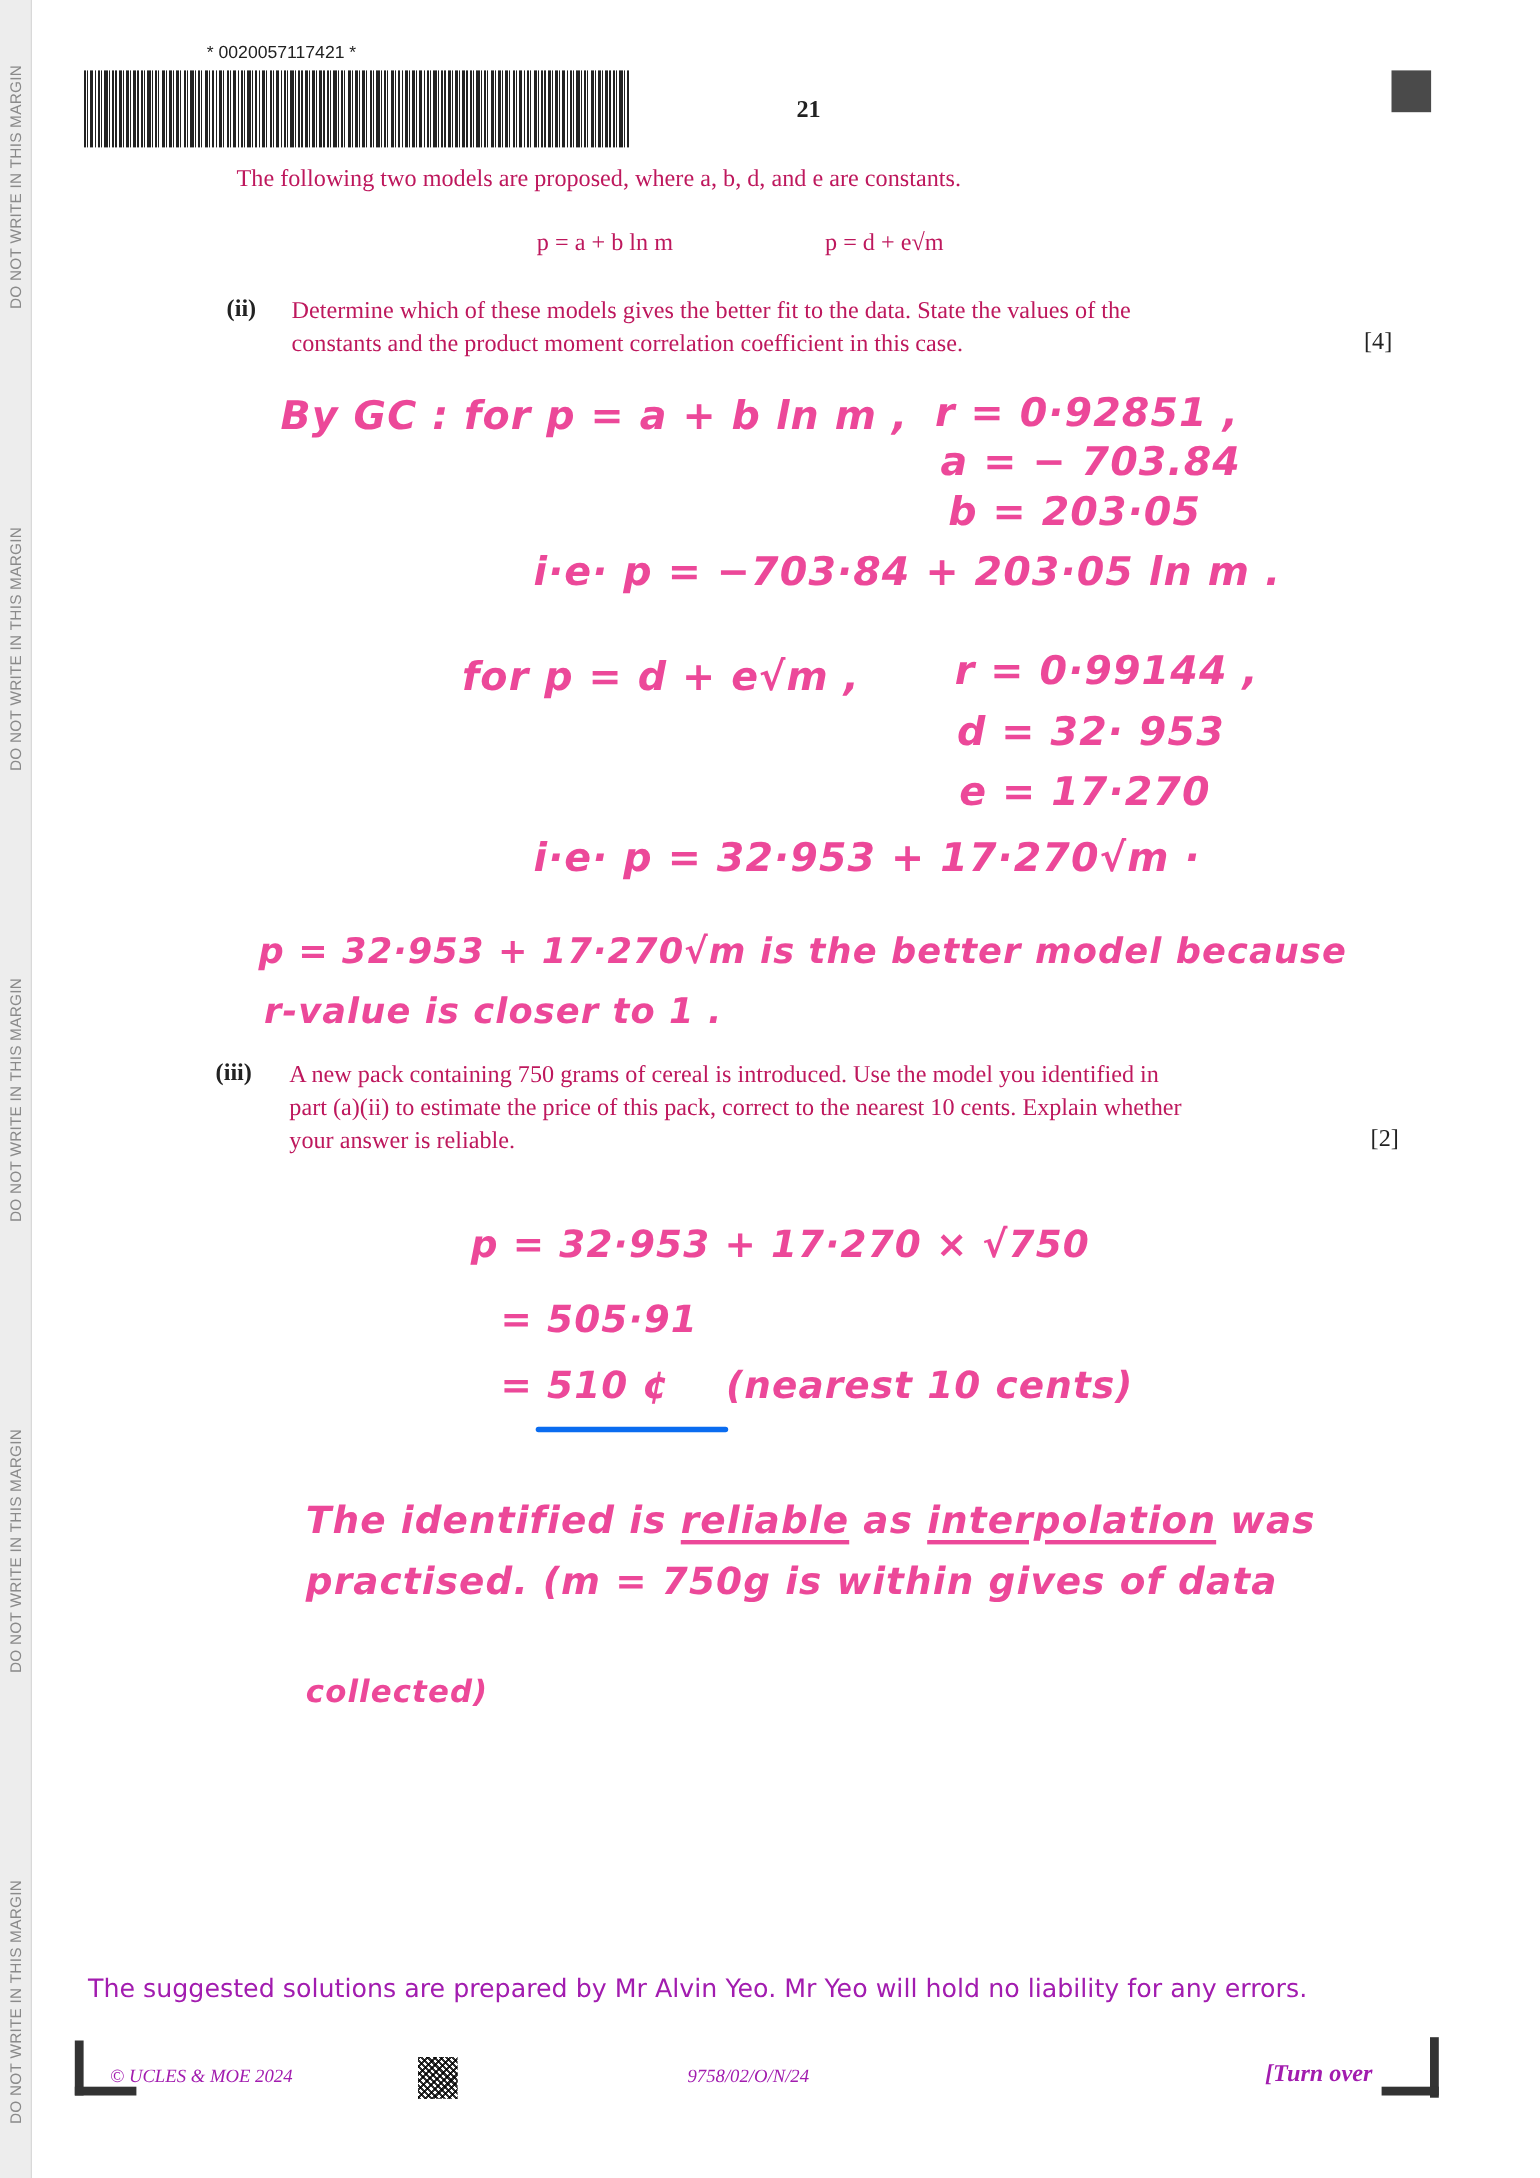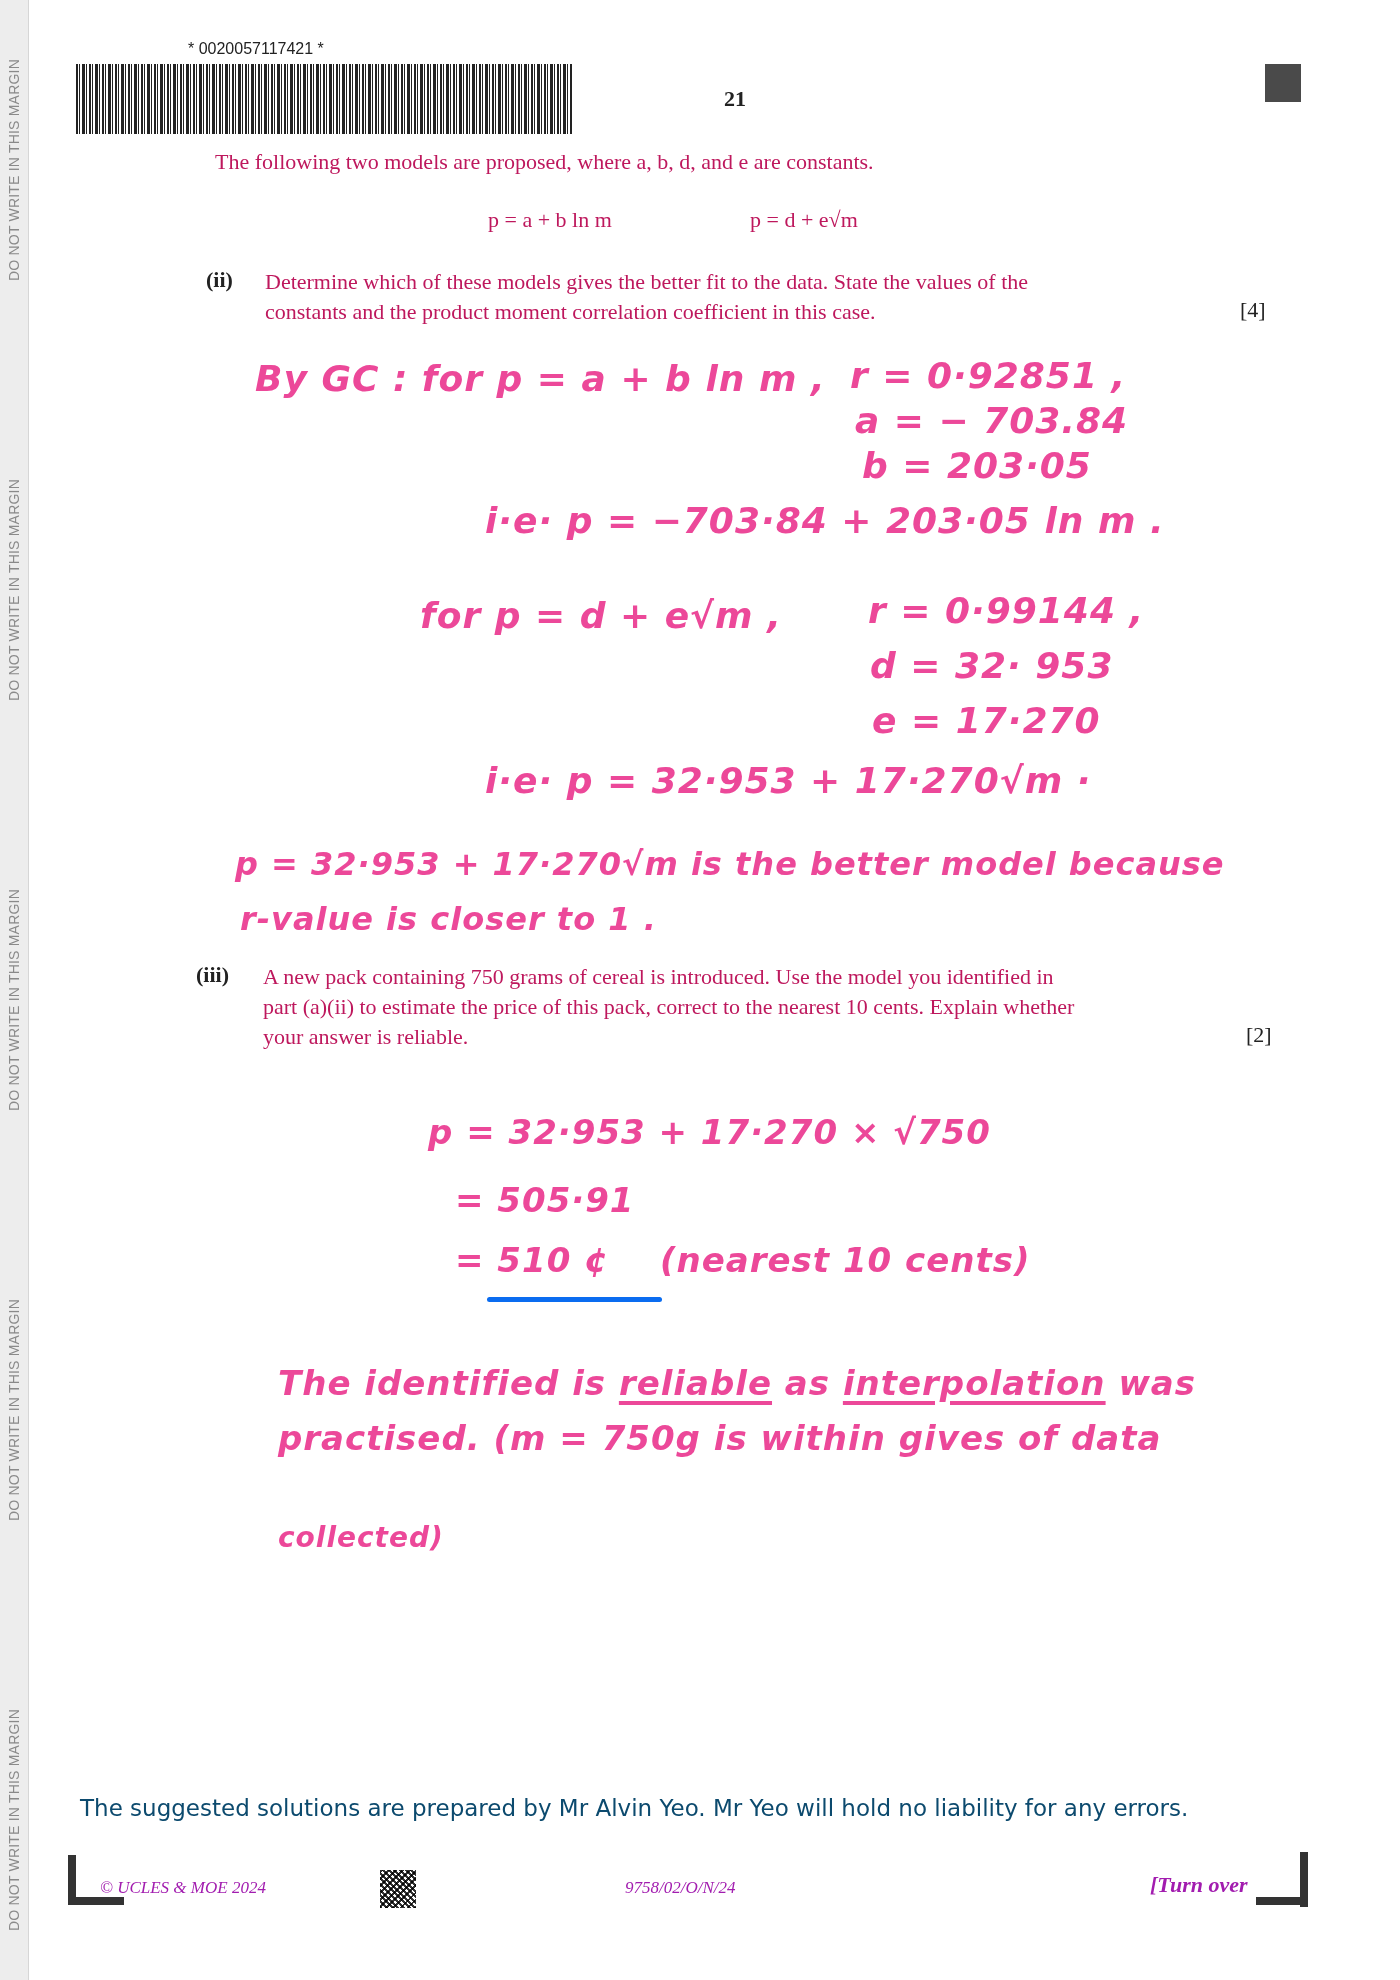--- a/index.html
+++ b/index.html
@@ -43,21 +43,21 @@
     .marks { position: absolute; font-size: 22px; }
     .hw {
       position: absolute; color: #ec4899;
       font-family: "DejaVu Sans", sans-serif; font-style: italic; font-weight: bold;
       white-space: nowrap; letter-spacing: 1px;
     }
     .u { text-decoration: underline; text-decoration-thickness: 4px; text-underline-offset: 6px; }
     .underline-bar { position: absolute; height: 5px; background: #0a6cf0; border-radius: 3px; }
     .disclaimer {
       position: absolute; left: 80px; top: 1795px;
-      font-family: "DejaVu Sans", sans-serif; font-size: 23px; color: #0c4a6e;
+      font-family: "DejaVu Sans", sans-serif; font-size: 23px; color: #a21caf;
     }
     .footer-text { position: absolute; font-size: 17px; color: #a21caf; font-style: italic; }
     .bracket-l { position: absolute; left: 68px; top: 1855px; width: 8px; height: 50px; background: #333; }
     .bracket-l2 { position: absolute; left: 68px; top: 1897px; width: 56px; height: 8px; background: #333; }
     .bracket-r { position: absolute; left: 1300px; top: 1852px; width: 8px; height: 55px; background: #333; }
     .bracket-r2 { position: absolute; left: 1256px; top: 1897px; width: 52px; height: 8px; background: #333; }
     .datamatrix {
       position: absolute; left: 380px; top: 1870px; width: 36px; height: 38px;
       background:
         repeating-linear-gradient(45deg, #333 0 2px, #fff 2px 4px),

